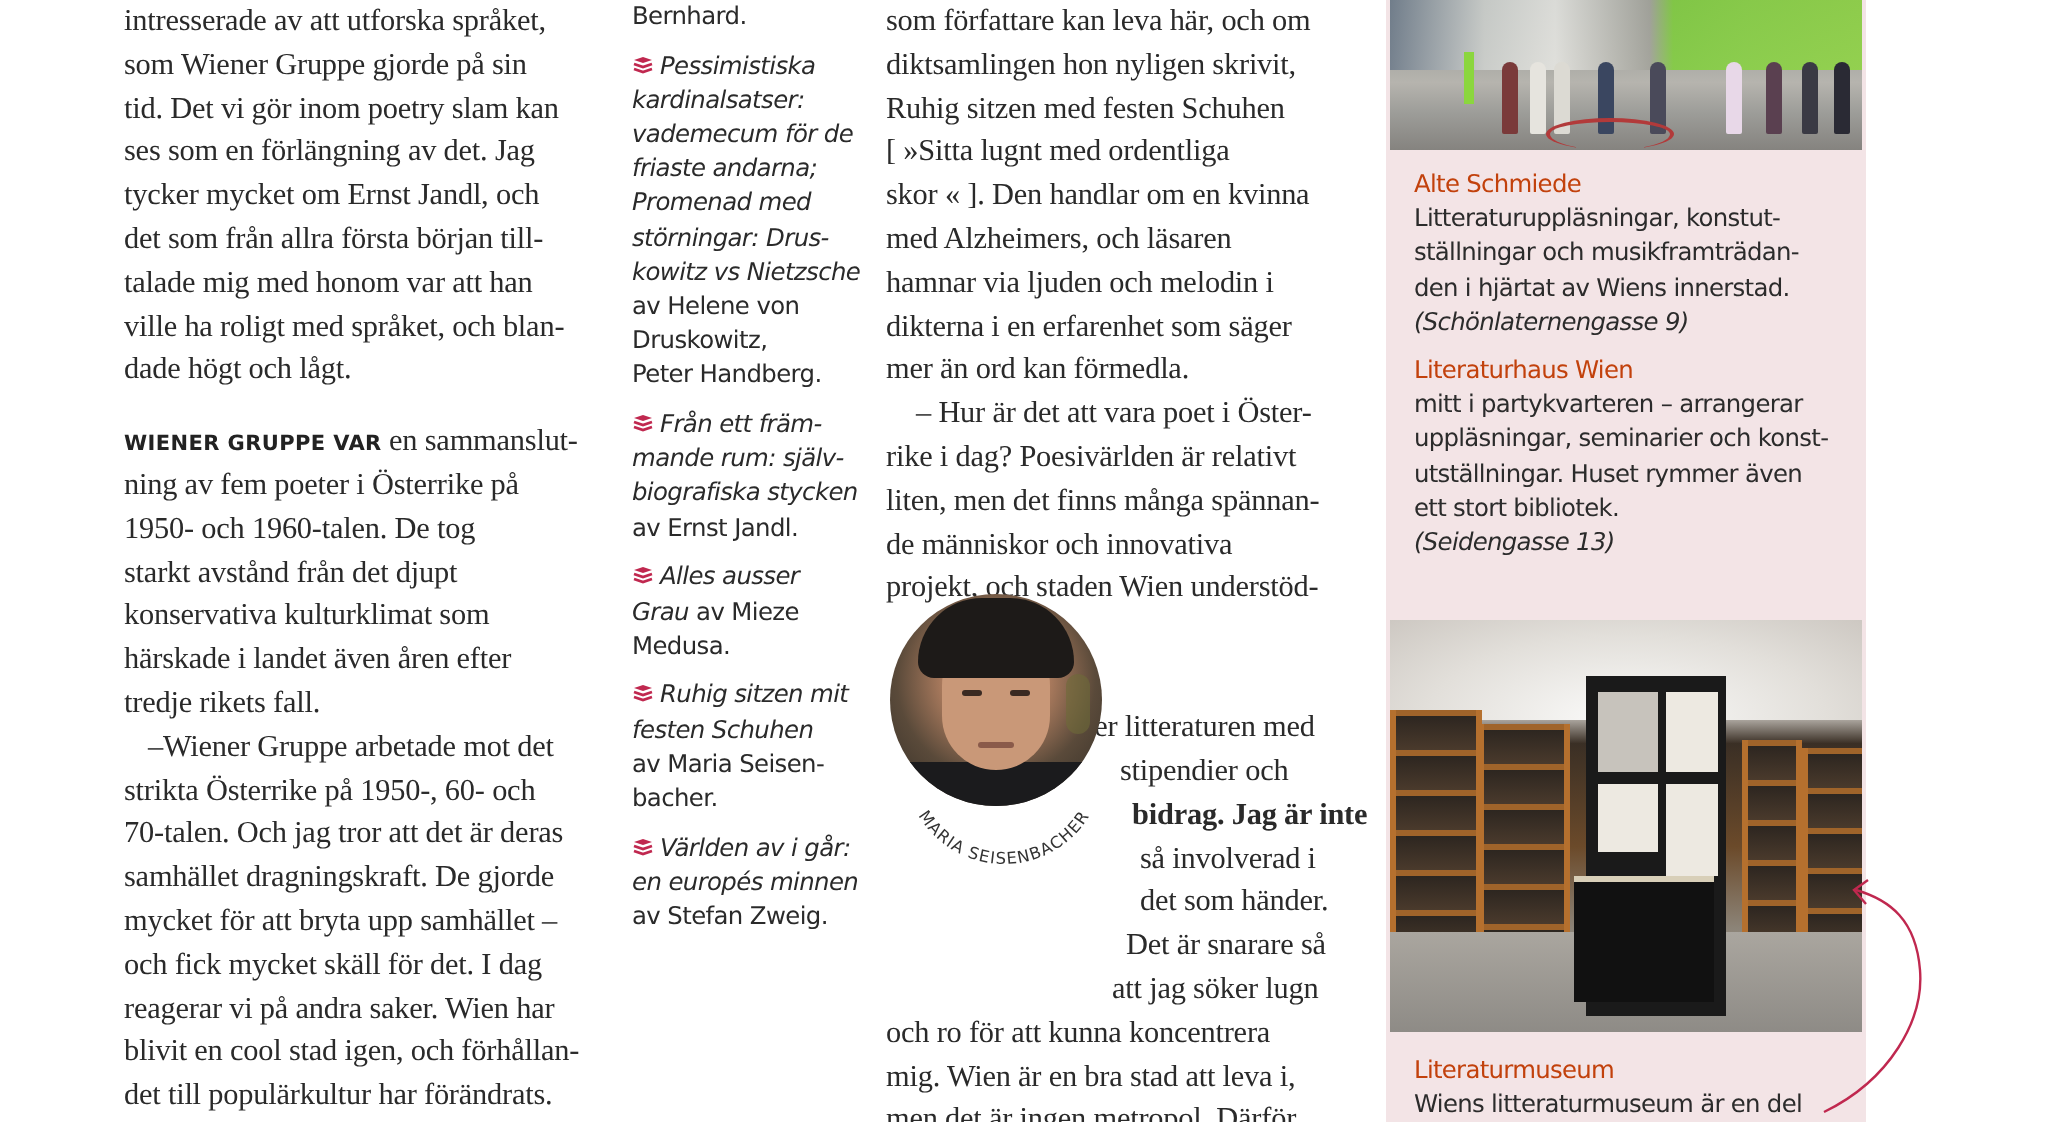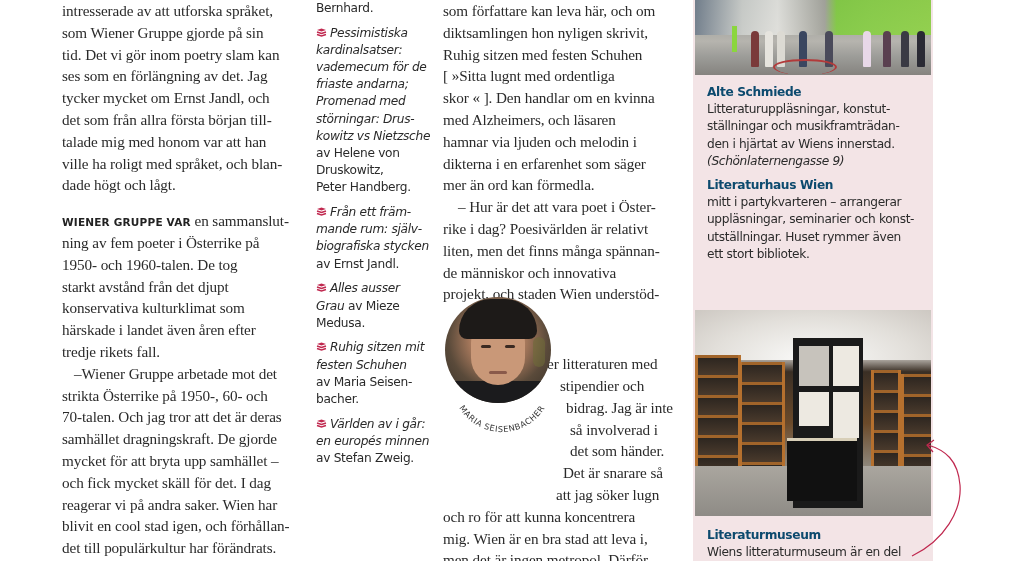--- a/index.html
+++ b/index.html
@@ -34,21 +34,21 @@
   }
 
   .col3 {
     position: absolute; left: 443px; top: 0px; width: 245px;
     font-size: 15.2px; line-height: 21.8px; letter-spacing: -0.1px;
   }
   .col3 .line { white-space: nowrap; display: block; height: 21.8px; }
   .col3 .indent { padding-left: 15px; }
   .col3 .wrap { padding-left: 100px; margin-top: 48px; }
   .col3 .wrap2 { padding-left: 117px; }
-  .col3 .wrap3 { padding-left: 123px; }
+  .col3 .wrap3 { padding-left: 123px; font-weight: bold; }
   .col3 .wrap4 { padding-left: 127px; }
   .col3 .wrap5 { padding-left: 127px; }
   .col3 .wrap6 { padding-left: 120px; }
   .col3 .wrap7 { padding-left: 113px; }
 
   .portrait {
     position: absolute; left: 445px; top: 297px; width: 106px; height: 106px;
     border-radius: 50%; overflow: hidden;
     background: radial-gradient(circle at 50% 40%, #c99a78 0%, #b07e60 30%, #5a4a3a 60%, #2e2a24 100%);
   }
@@ -83,21 +83,21 @@
   }
   .photo1 .storefront { position:absolute; left: 0; top: 0; width: 236px; height: 35px; background: linear-gradient(90deg,#6c7a8a 0%, #cfd2cf 20%, #e8e8e4 35%, #a3a39b 55%, #7fcf3a 60%, #86d33e 75%, #8ed640 100%); opacity: .85;}
   .photo1 .person { position:absolute; bottom: 8px; width: 8px; height: 36px; border-radius: 4px 4px 1px 1px; }
   .photo1 .bike { position:absolute; left: 78px; bottom: 0px; width: 60px; height: 14px; border: 2px solid #b23a3a; border-radius: 50%; border-bottom: none; }
   .photo1 .pole { position:absolute; left: 37px; top: 26px; width: 5px; height: 26px; background:#8bd63e; }
 
   .side-block { position: absolute; left: 707px; width: 220px;
     font-family: "DejaVu Sans", "Liberation Sans", sans-serif;
     font-size: 12.2px; line-height: 17.2px; color: #2b2b2b; letter-spacing: -0.35px; }
   .side-block .line { white-space: nowrap; display: block; height: 17.2px; }
-  .side-title { color: #0c4a6e; font-weight: bold; }
+  .side-title { color: #c2410c; font-weight: normal; }
   .side-addr { font-style: italic; }
 
   .photo2 {
     position: absolute; left: 695px; top: 310px; width: 236px; height: 206px;
     background: linear-gradient(180deg, #e8e6e2 0%, #d6d2cc 22%, #3a2f25 30%, #6b4a2a 55%, #8c8478 75%, #b3b0aa 100%);
     overflow: hidden;
   }
   .photo2 .vault { position:absolute; left:0; top:0; width:236px; height:50px; background: radial-gradient(ellipse at 50% 100%, #fbfbfa 0%, #e2dfda 60%, #cdc8c2 100%); }
   .photo2 .shelf { position:absolute; top: 45px; width: 40px; height: 120px; background: repeating-linear-gradient(180deg,#a0642a 0px,#a0642a 3px,#2d2620 3px,#4a3a2c 20px); border-left: 3px solid #b5702e; border-right: 3px solid #b5702e;}
   .photo2 .case { position:absolute; left: 98px; top: 28px; width: 70px; height: 170px; background:#1a1a1a; }
@@ -275,20 +275,21 @@
   <span class="line">den i hjärtat av Wiens innerstad.</span>
   <span class="line side-addr">(Schönlaternengasse 9)</span>
 </div>
 
 <div class="side-block" style="top:177px">
   <span class="line side-title">Literaturhaus Wien</span>
   <span class="line">mitt i partykvarteren – arrangerar</span>
   <span class="line">uppläsningar, seminarier och konst-</span>
   <span class="line">utställningar. Huset rymmer även</span>
   <span class="line">ett stort bibliotek.</span>
+  <span class="line side-addr">(Seidengasse 13)</span>
 </div>
 
 <div class="photo2">
   <div class="vault"></div>
   <div class="shelf" style="left:0px;width:40px"></div>
   <div class="shelf" style="left:44px;width:40px;top:52px"></div>
   <div class="shelf" style="left:176px;width:24px;top:60px"></div>
   <div class="shelf" style="left:206px;width:30px;top:64px"></div>
   <div class="floor"></div>
   <div class="case"></div>

